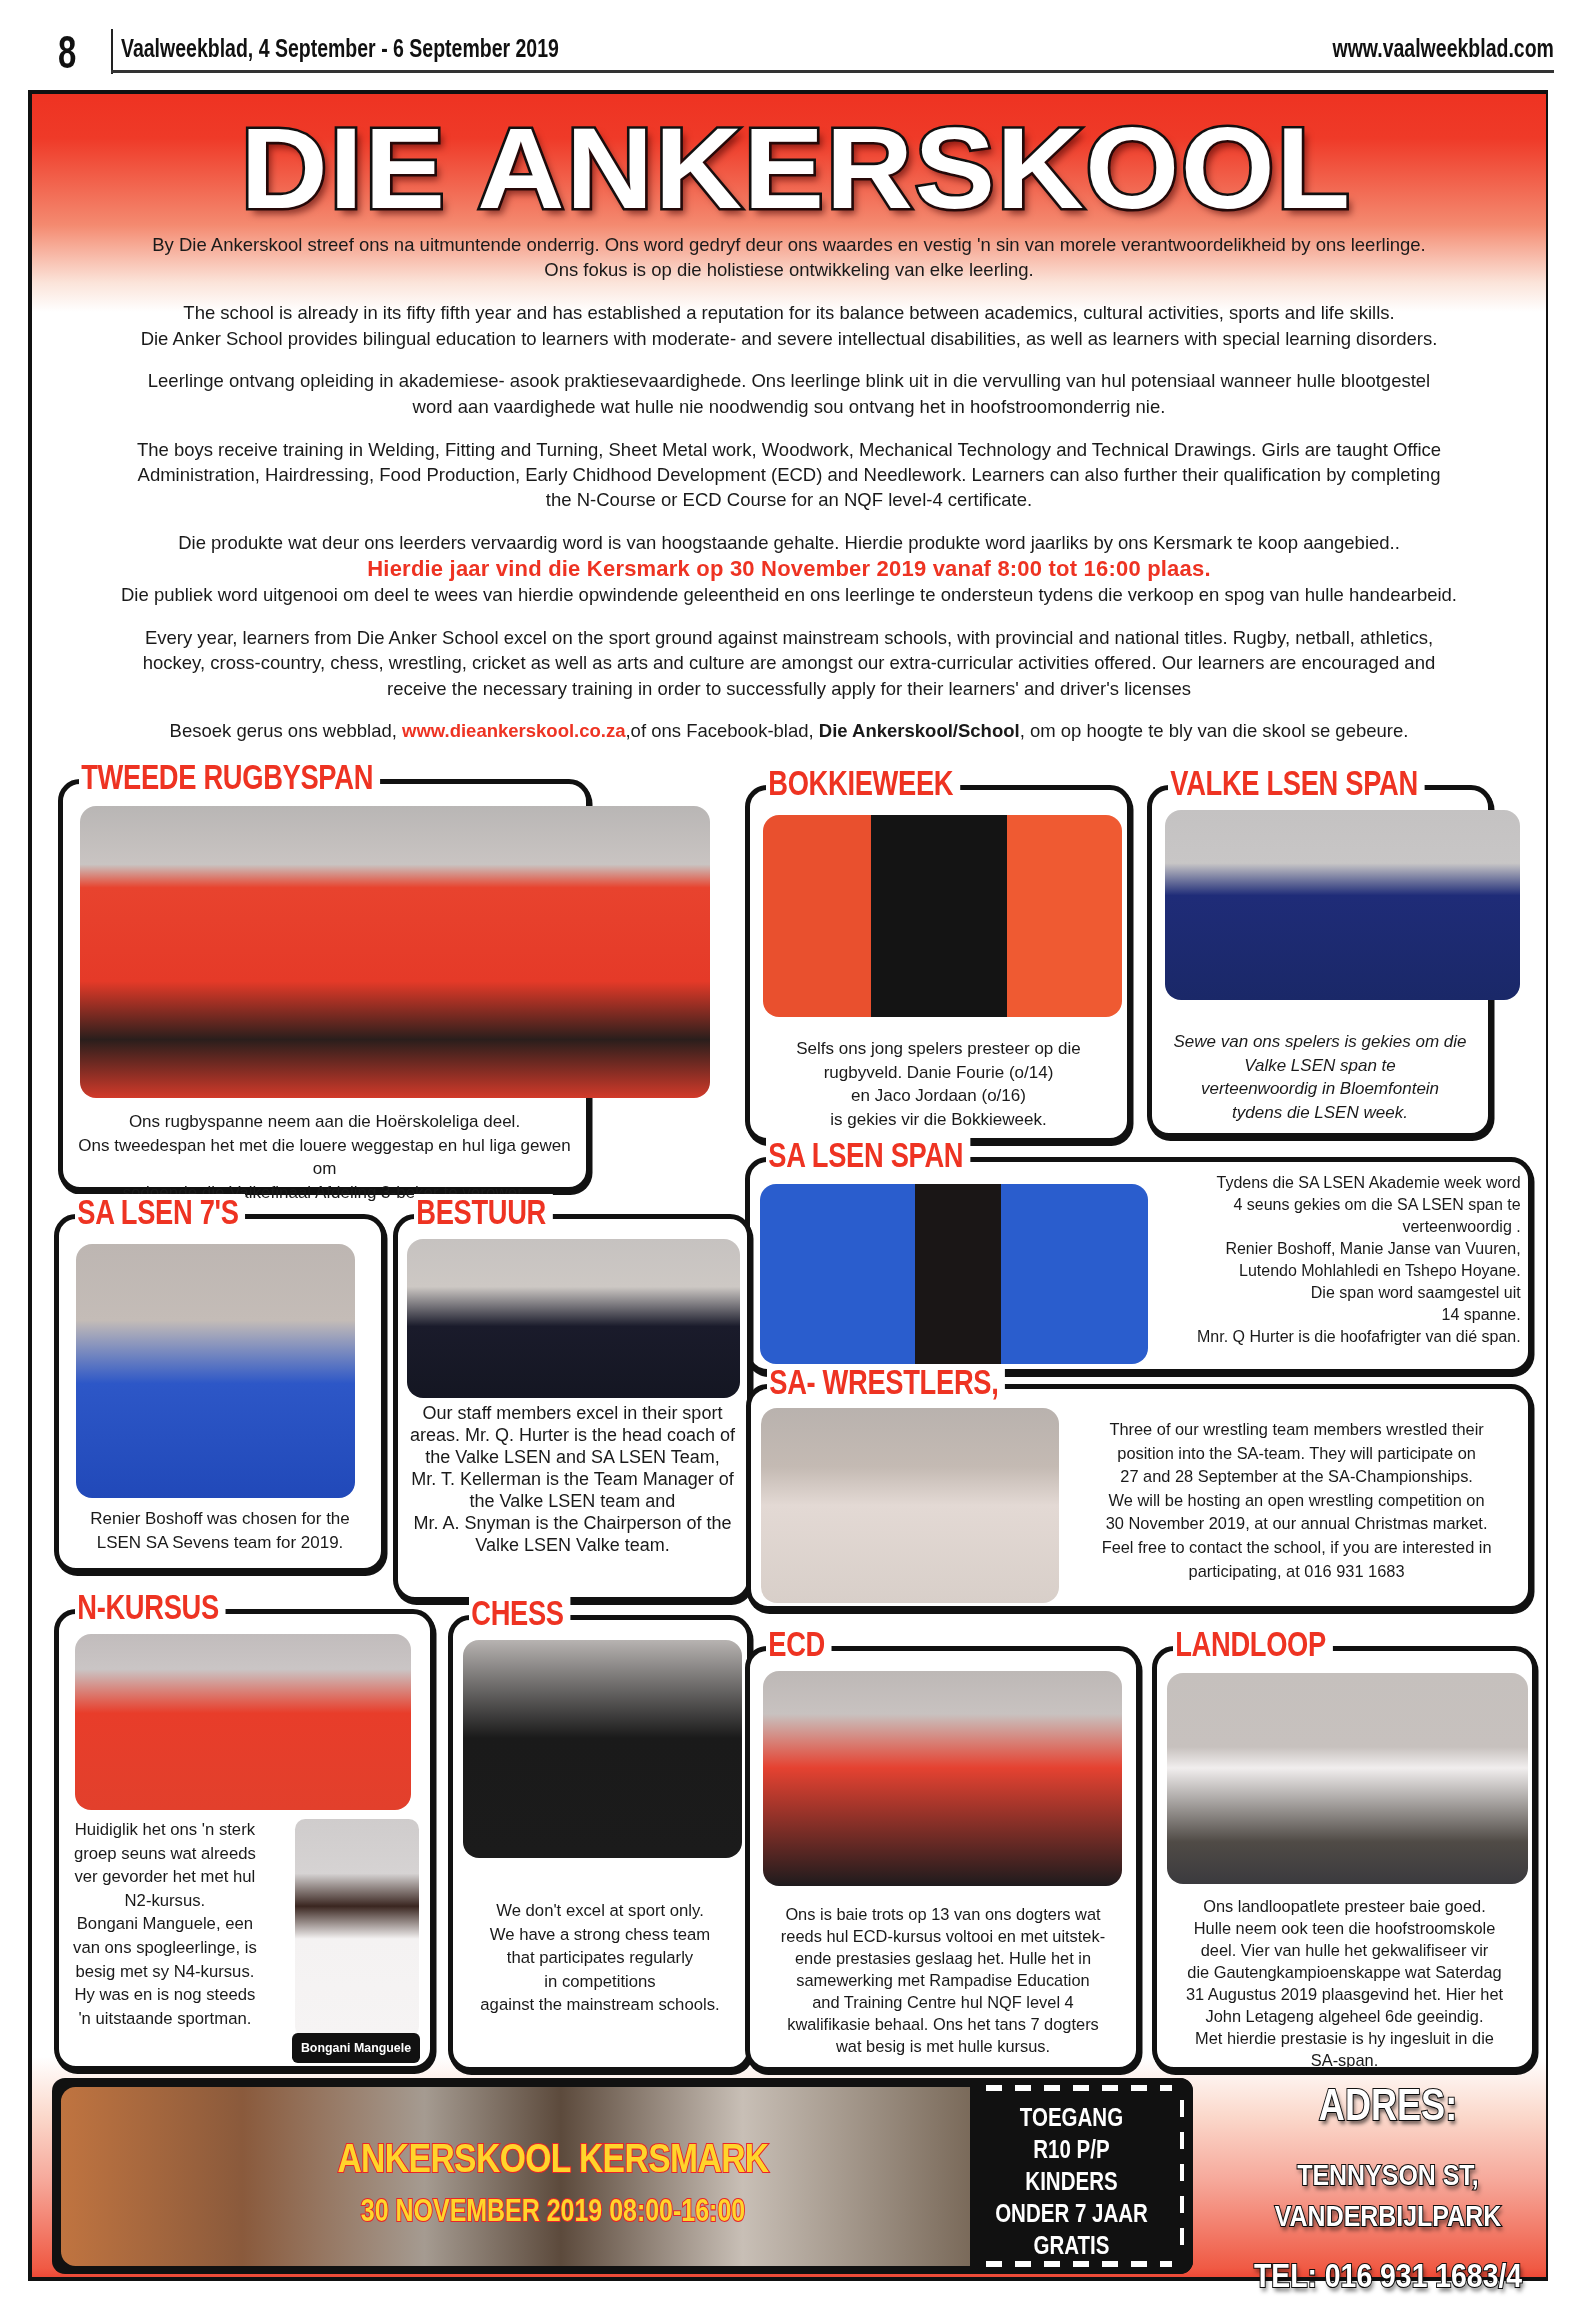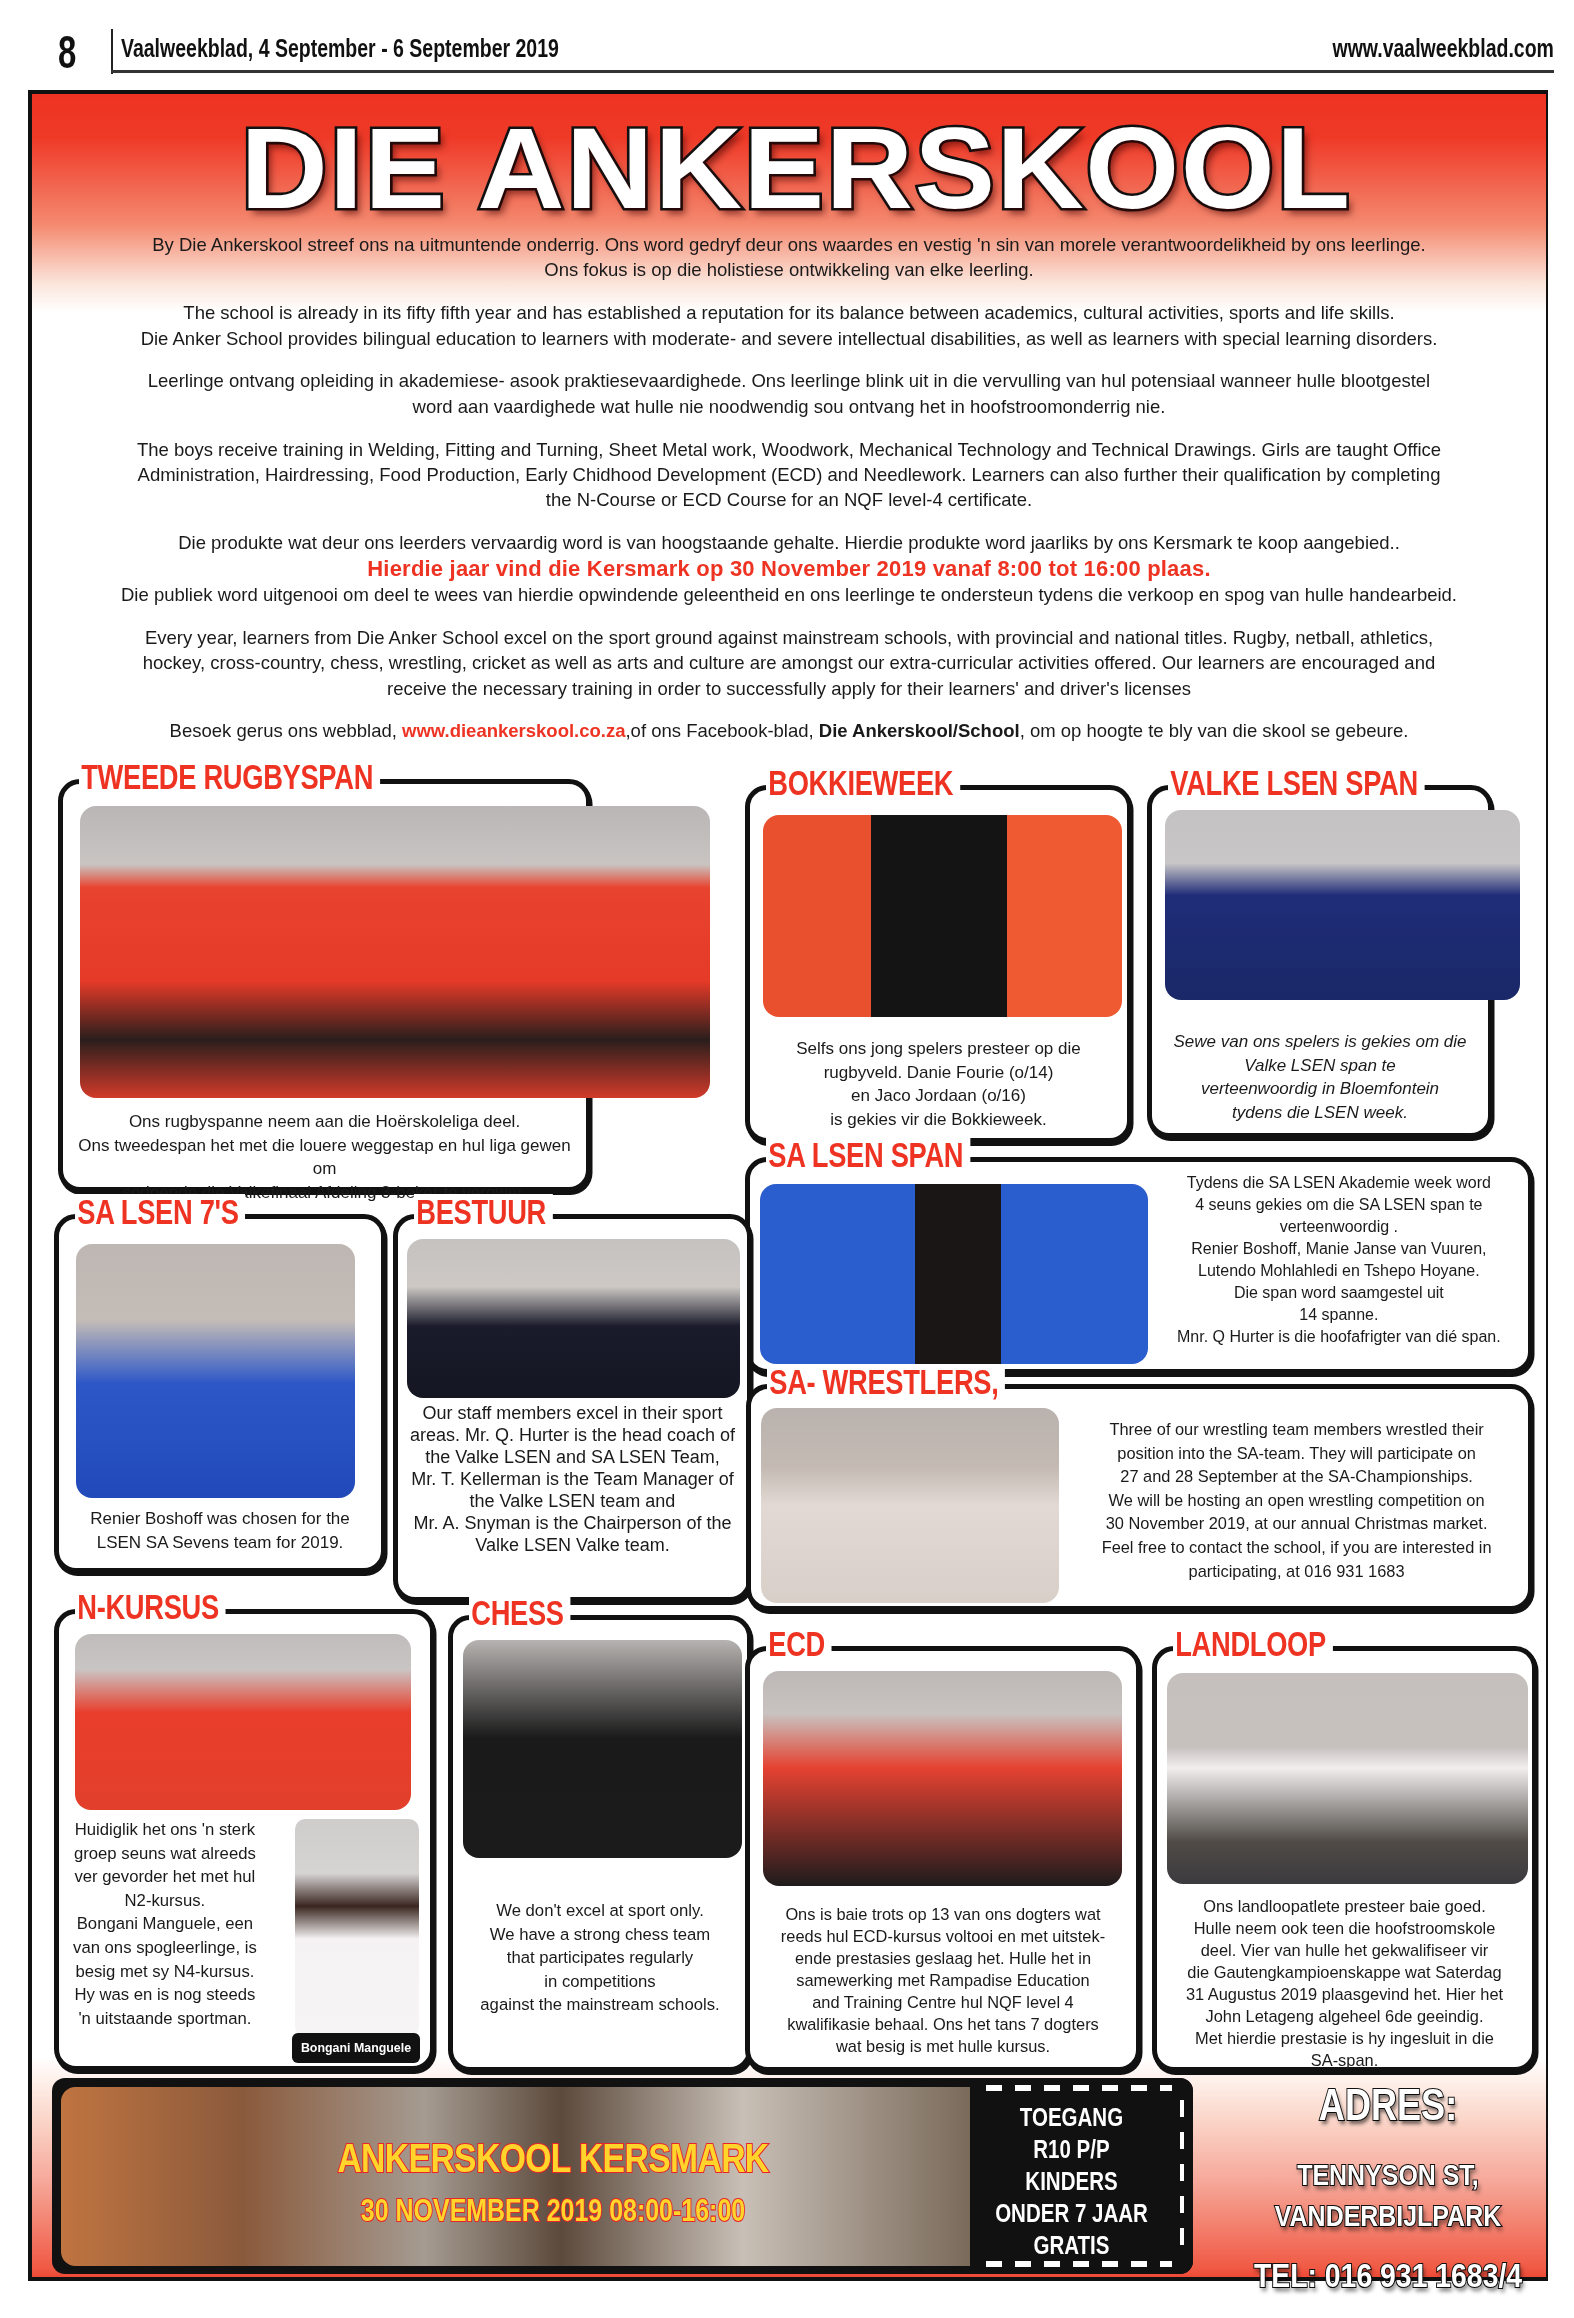--- a/index.html
+++ b/index.html
@@ -151,21 +151,21 @@
       <div>Sewe van ons spelers is gekies om die</div>
       <div>Valke LSEN span te</div>
       <div>verteenwoordig in Bloemfontein</div>
       <div>tydens die LSEN week.</div>
     </div>
   </div>
 
   <div class="panel" style="left:713px; top:1063px; width:788px; height:217px;">
     <div class="panel-title">SA LSEN SPAN</div>
     <div class="photo ph-salsen" style="left:10.2px; top:22px; width:388px; height:180px;"></div>
-    <div class="caption" style="left:407px; right:7.3px; top:10.2px; font-size:16px; line-height:22px;">
+    <div class="caption" style="left:407px; right:7.3px; top:10.2px; font-size:16px; line-height:22px;text-align:right;">
       <div>Tydens die SA LSEN Akademie week word</div>
       <div>4 seuns gekies om die SA LSEN span te</div>
       <div>verteenwoordig .</div>
       <div>Renier Boshoff, Manie Janse van Vuuren,</div>
       <div>Lutendo Mohlahledi en Tshepo Hoyane.</div>
       <div>Die span word saamgestel uit</div>
       <div>14 spanne.</div>
       <div>Mnr. Q Hurter is die hoofafrigter van dié span.</div>
     </div>
   </div>

